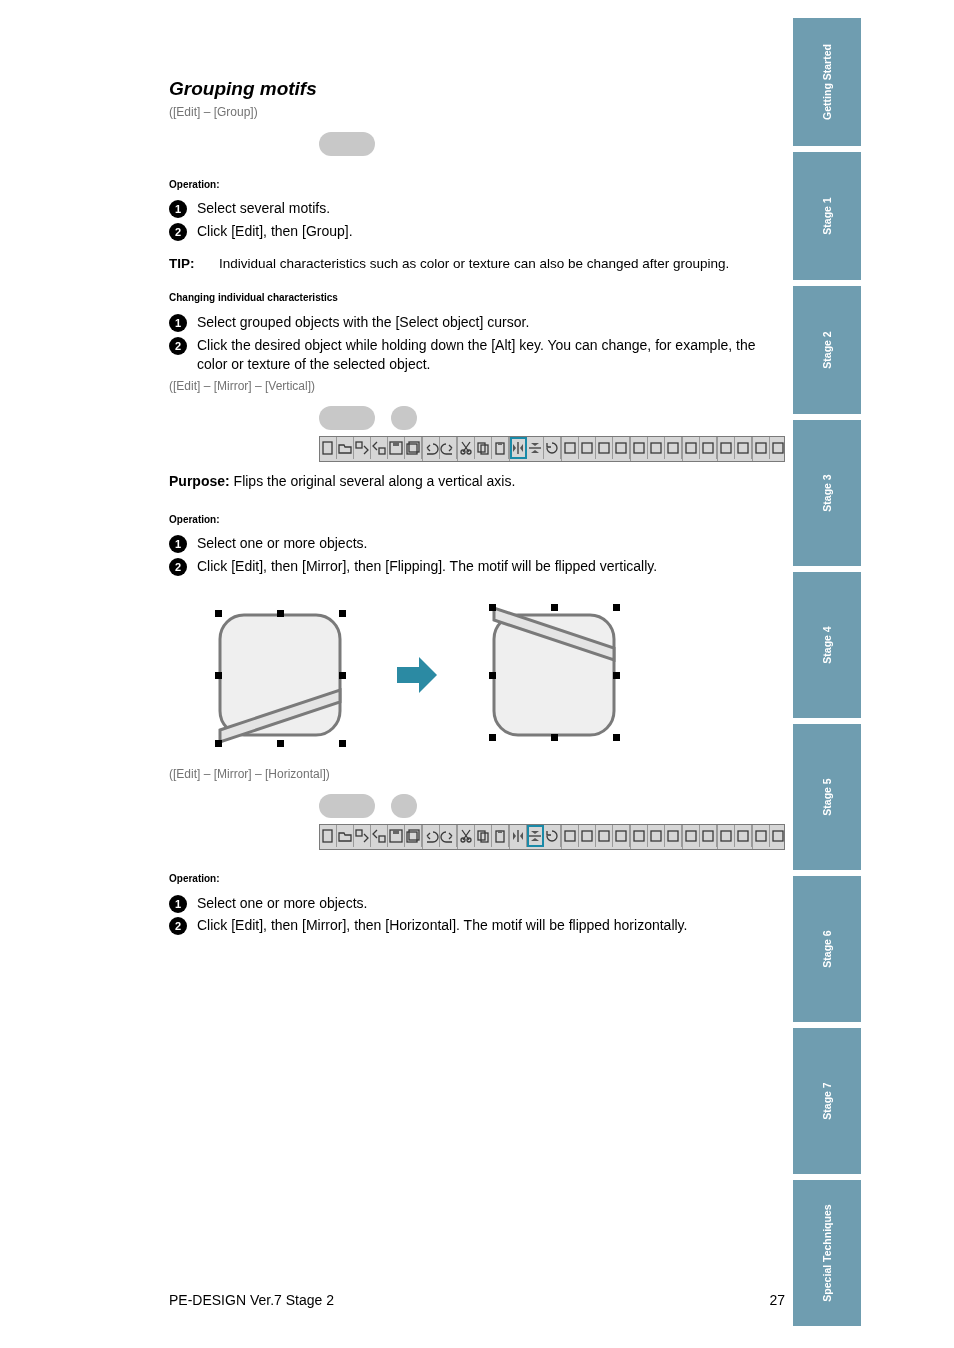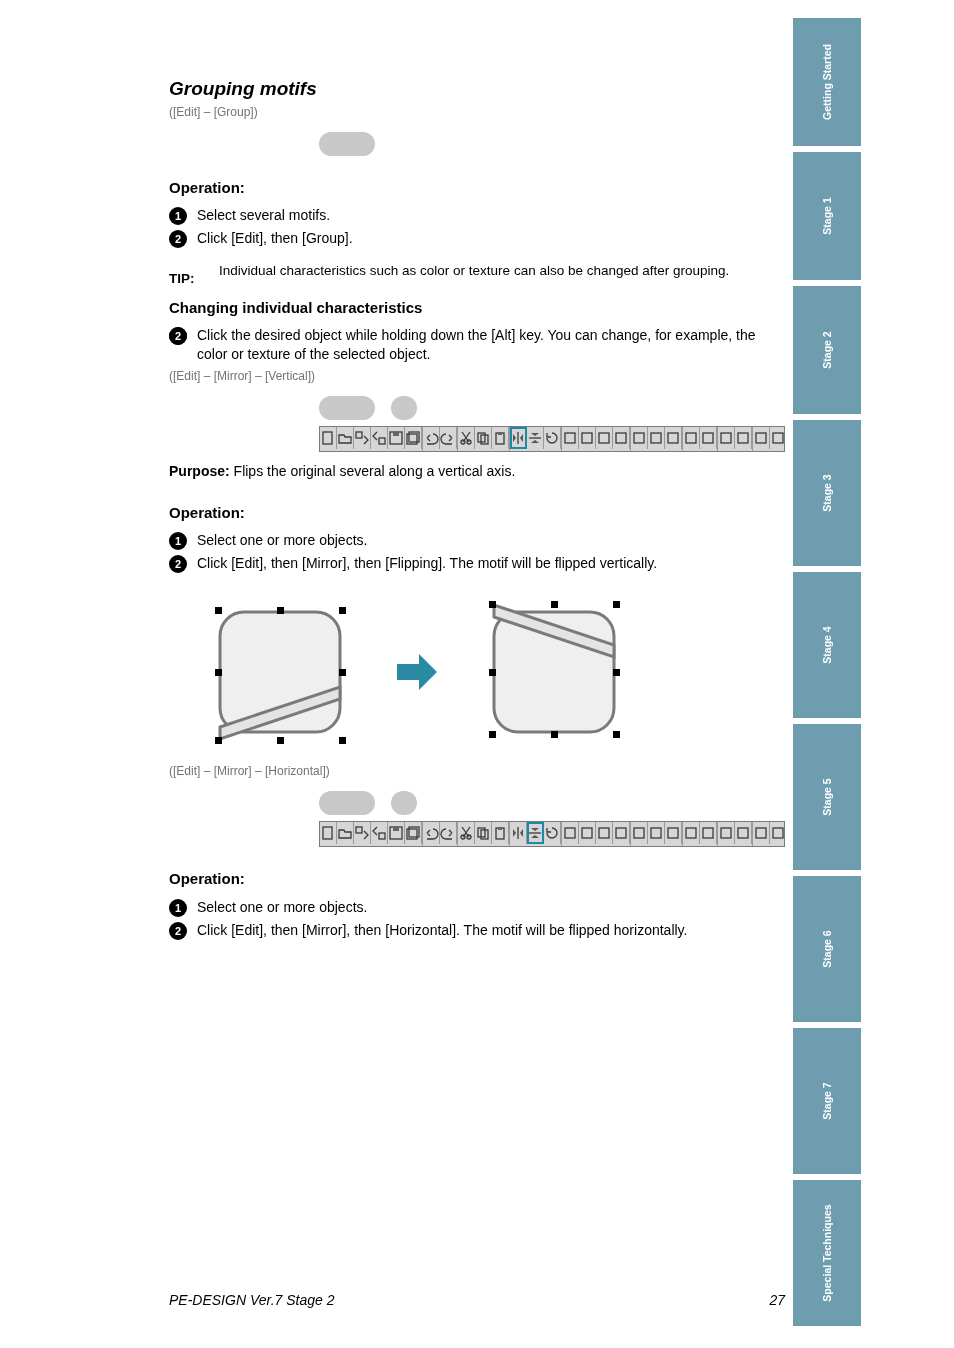--- a/index.html
+++ b/index.html
@@ -5,35 +5,35 @@
   html,body{margin:0;padding:0;background:#fff;font-family:Arial,Helvetica,sans-serif;color:#000;font-size:14px;line-height:1.35}
   .page{position:relative;width:772px;height:1348px;margin:0 auto;background:#fff}
   .content{padding:44px 78px 40px 78px}
   .sec-title{font-size:19px;font-weight:bold;font-style:italic;margin-top:32px;margin-bottom:2px}
   .sec-sub{font-size:12px;color:#737373;margin-bottom:12px}
   .pill{display:inline-block;height:24px;border-radius:12px;background:#c8c8c8;vertical-align:middle}
   .pill.wide{width:56px}
   .pill.sm{width:26px}
   .pill-row{margin:4px 0 6px 150px}
   .pill-row .gap{display:inline-block;width:16px}
-  h4.sub{font-size:15px;font-weight:bold;margin:22px 0 8px 0}
+  h4.sub{font-size:10px;font-weight:bold;margin:22px 0 8px 0}
   .steps{margin:0;padding:0;list-style:none}
   .steps li{position:relative;padding-left:28px;margin:4px 0;font-size:14px}
   .steps li .num{position:absolute;left:0;top:1px;width:18px;height:18px;border-radius:50%;background:#000;color:#fff;font-size:11px;font-weight:bold;text-align:center;line-height:18px}
   .tip{margin:14px 0 0 0;padding-left:50px;position:relative;font-size:13.5px}
-  .tip .tipword{position:absolute;left:0;top:8px;font-weight:bold}
+  .tip .tipword{position:absolute;left:0;top:0;font-weight:bold}
   .toolbar-row{margin:2px 0 4px 150px}
   .toolbar{display:flex;height:24px;border:1px solid #7a7a7a;background:#d6d6d6}
   .toolbar .btn{width:22px;height:22px;border-right:1px solid #9a9a9a;display:flex;align-items:center;justify-content:center}
   .toolbar .btn:last-child{border-right:0}
   .toolbar .sep{width:6px;background:#c0c0c0;border-right:1px solid #9a9a9a}
   .toolbar .hl{outline:2px solid #1a8aa8;outline-offset:-2px}
   .toolbar svg{width:16px;height:16px}
   .ico-stroke{stroke:#3a3a3a;stroke-width:1.3;fill:none}
-  .footer{position:absolute;bottom:38px;left:78px;right:78px;display:flex;justify-content:space-between;font-style:italic;font-size:14px}
+  .footer{position:absolute;bottom:38px;left:78px;right:78px;display:flex;justify-content:space-between;font-size:14px}
   .side-tabs{position:absolute;right:0;top:18px;width:70px}
   .tab{width:68px;background:#6f9db0;margin-bottom:6px;position:relative}
   .tab:after{content:"";position:absolute;left:3px;right:-3px;top:3px;bottom:-3px;background:#555;z-index:-1}
   .tab-label{position:absolute;left:50%;top:50%;transform:translate(-50%,-50%) rotate(-90deg);white-space:nowrap;color:#fff;font-size:10.5px;font-weight:bold}
   .illus{margin:14px 0 6px 26px;display:flex;align-items:center;gap:30px}
   .illus svg{display:block}
 </style>
 </head>
 <body>
 <div class="page">
@@ -47,21 +47,21 @@
   <ul class="steps">
     <li><span class="num">1</span><span>Select several motifs.</span></li>
     <li><span class="num">2</span><span>Click [Edit], then [Group].</span></li>
   </ul>
   <div class="tip">
     <span class="tipword">TIP:</span>
     <span>Individual characteristics such as color or texture can also be changed after grouping.</span>
   </div>
   <h4 class="sub" style="margin-top:18px">Changing individual characteristics</h4>
   <ul class="steps">
-    <li><span class="num">1</span></li>
+    <li><span class="num">1</span><span>Select grouped objects with the [Select object] cursor.</span></li>
     <li><span class="num">2</span><span>Click the desired object while holding down the [Alt] key. You can change, for example, the color or texture of the selected object.</span></li>
   </ul>
 
   <div class="sec-sub">([Edit] – [Mirror] – [Vertical])</div>
   <div class="pill-row"><span class="pill wide"></span><span class="gap"></span><span class="pill sm"></span></div>
   <div class="toolbar-row">
     <div class="toolbar" id="tb1">
           <div class="btn">
             <svg viewBox="0 0 16 16">
               <rect x="3" y="2" width="9" height="12" class="ico-stroke"></rect>

